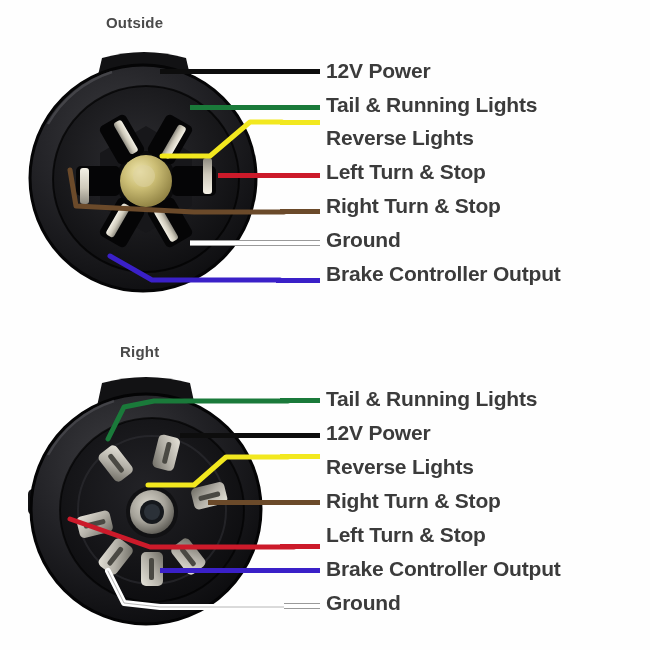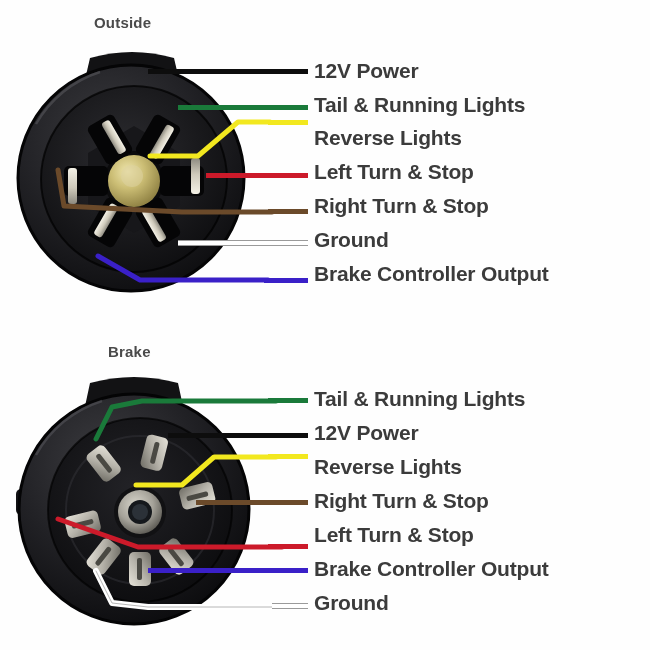--- a/index.html
+++ b/index.html
@@ -1,20 +1,20 @@
 <!DOCTYPE html>
 <html><head>
 <meta charset="utf-8">
 <style>
   html,body{margin:0;padding:0;background:#ffffff;}
   body{width:650px;height:650px;overflow:hidden;
        font-family:"Liberation Sans","DejaVu Sans",sans-serif;}
   #stage{position:relative;width:650px;height:650px;background:#fefefe;}
 
-  .panel{position:absolute;left:0;width:560px;}
+  .panel{position:absolute;left:12px;width:560px;}
   #panel-outside{top:0;height:325px;}
   #panel-inside{top:325px;height:325px;}
 
   .panel-title{
     position:absolute;font-size:15px;font-weight:bold;color:#4a4a4a;
     letter-spacing:.2px;white-space:nowrap;
   }
 
   
   .wire{position:absolute;height:5px;border-radius:0;}
@@ -142,21 +142,21 @@
     <div class="label" style="left:314px;top:94px;">Tail &amp; Running Lights</div>
     <div class="label" style="left:314px;top:127px;">Reverse Lights</div>
     <div class="label" style="left:314px;top:161px;">Left Turn &amp; Stop</div>
     <div class="label" style="left:314px;top:195px;">Right Turn &amp; Stop</div>
     <div class="label" style="left:314px;top:229px;">Ground</div>
     <div class="label" style="left:314px;top:263px;">Brake Controller Output</div>
   </div>
 
   <div class="panel" id="panel-inside">
 
-    <div class="panel-title" style="left:108px;top:18px;">Brake</div>
+    <div class="panel-title" style="left:108px;top:18px;">Right</div>
 
     <div class="conn" style="left:14px;top:44px;">
       <svg width="240" height="262" viewBox="0 0 240 262">
         <defs>
           <radialGradient id="bodyG2" cx="38%" cy="30%" r="80%">
             <stop offset="0%" stop-color="#3c3c40"></stop>
             <stop offset="50%" stop-color="#212125"></stop>
             <stop offset="100%" stop-color="#08080a"></stop>
           </radialGradient>
           <radialGradient id="recessG2" cx="45%" cy="38%" r="72%">

